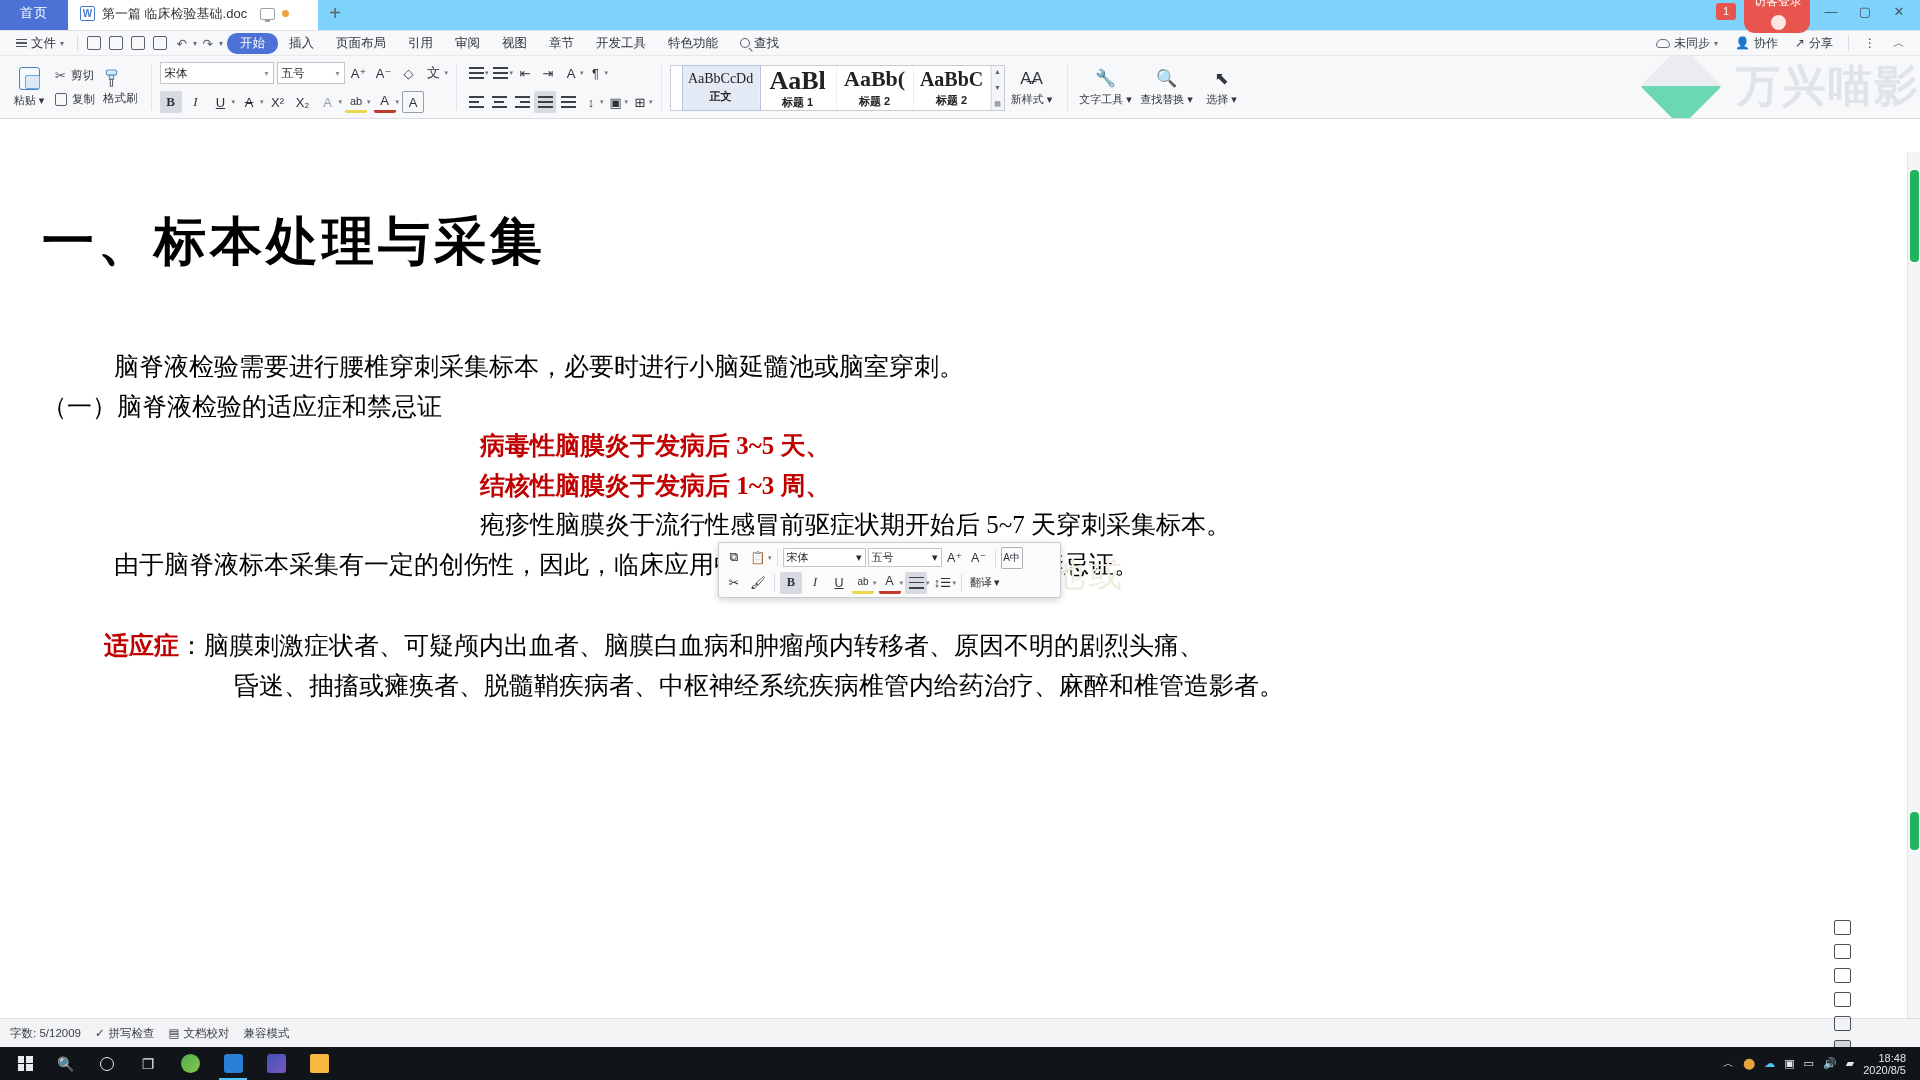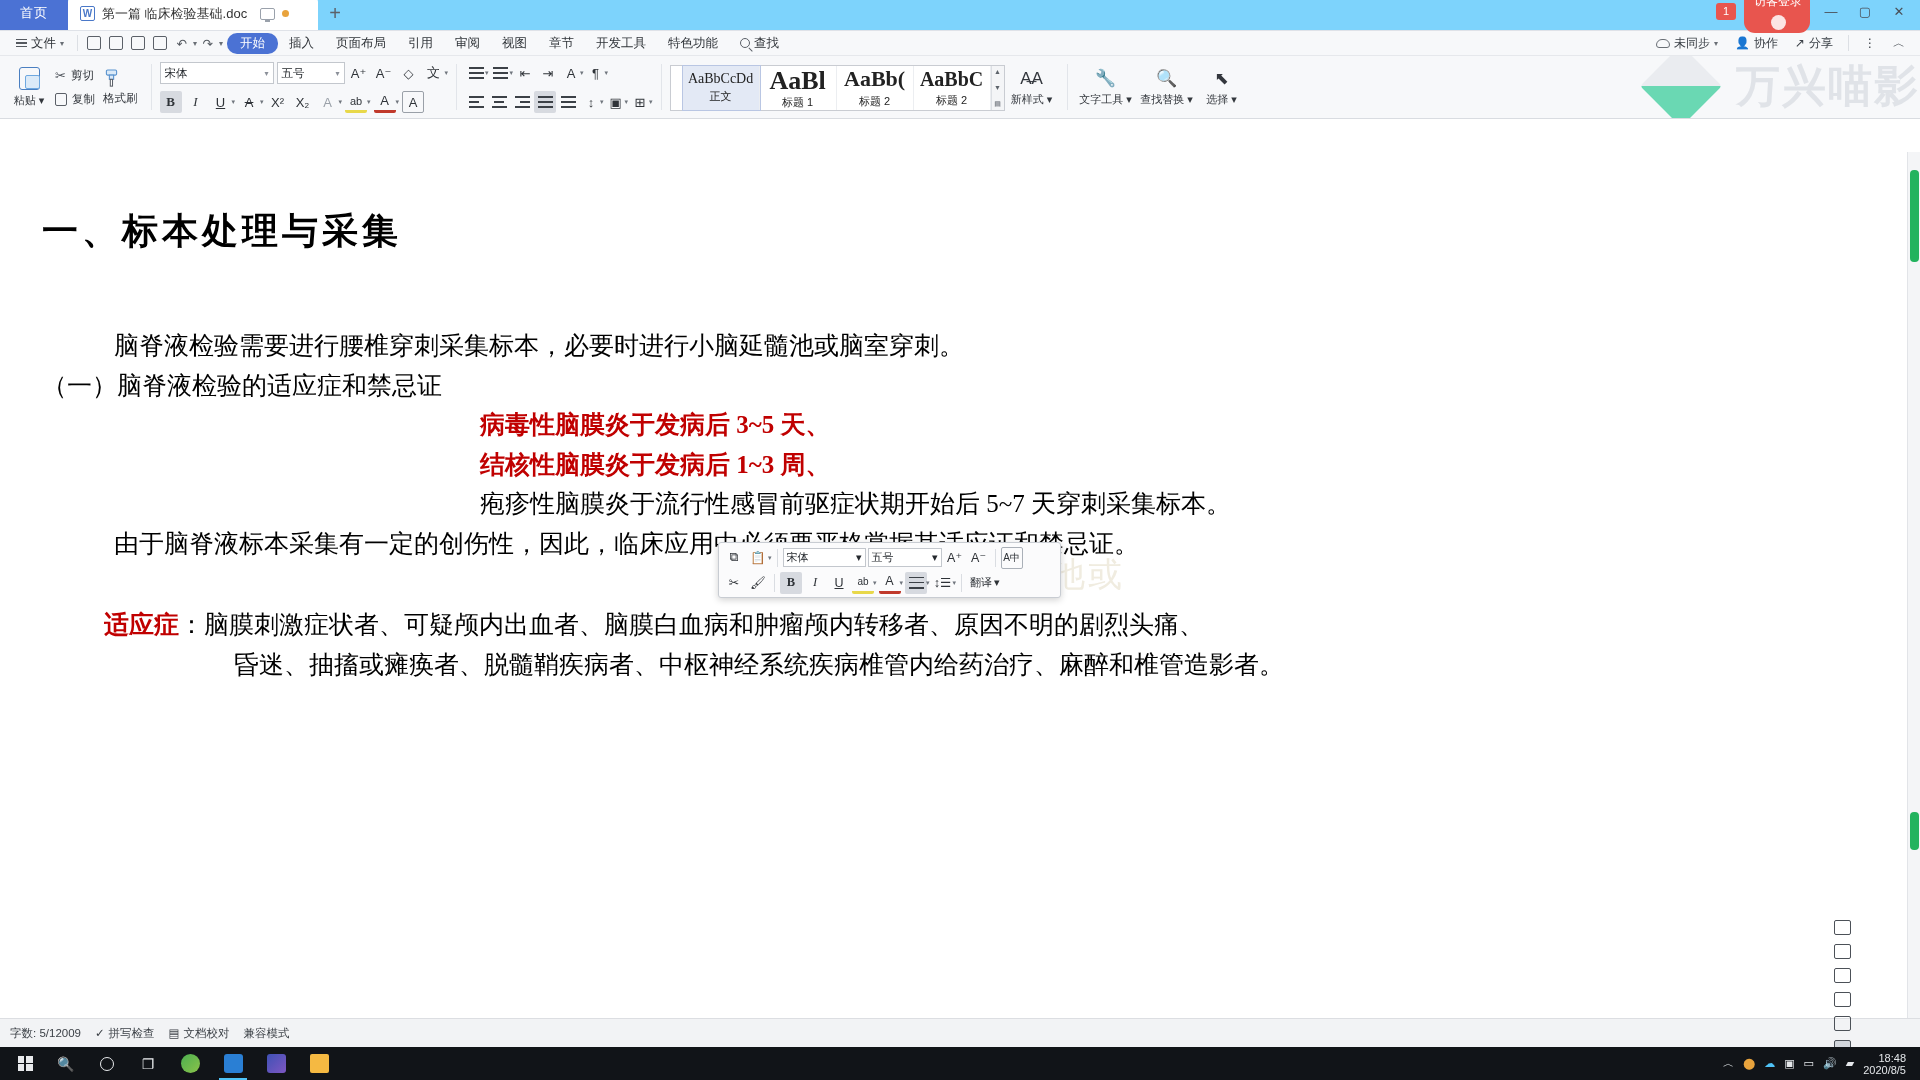--- a/index.html
+++ b/index.html
@@ -113,41 +113,41 @@
 
   .alignrow { display:flex; align-items:center; gap:1px; height:24px;}
   .alignico { width:15px;height:12px;display:flex;flex-direction:column;justify-content:space-between;}
   .alignico i{height:1.6px;background:#3c4147;display:block;}
 
   .stylebox { display:flex; align-items:stretch; border:1px solid #c9ccd2; background:#fff; height:46px;padding-left:12px; }
   .stylecell { width:77px; display:flex; flex-direction:column; align-items:center; justify-content:center;
                font-size:11px; color:#222; border-right:1px solid #eceef1; }
   .stylecell.sel { background:#e3e9f5; outline:1.5px solid #b9c6e3; }
   .stylecell .sp { font-family:"Liberation Serif", serif; overflow:hidden; white-space:nowrap; }
-  .stylecell .sn { font-size:11px; margin-top:2px; }
+  .stylecell .sn { font-size:11px; margin-top:2px;font-weight:bold; }
   .stylescroll { width:13px; display:flex;flex-direction:column;justify-content:space-between;
                  background:#f4f5f7; border-left:1px solid #dcdfe4; font-size:7px; color:#5d636b; align-items:center; padding:2px 0;}
 
   .watermark {
     position:absolute; right: 0px; top: -6px; width: 460px; height: 72px;
     display:flex; align-items:center; justify-content:flex-end; gap:0px;
     pointer-events:none; opacity: .92;
   }
   .wm-text { font-size: 44px; color:#dfe2e7; font-weight:bold; letter-spacing:2px; line-height:1;}
   .wm-diamond { width:58px;height:58px;background:linear-gradient(135deg,#e9ecf0 0 50%, #5fd6ae 50% 100%);
                 transform: rotate(45deg); margin-right: 26px; border-radius:4px; }
 
   
   .docarea {
     position:absolute; left:0; top:152px; right:0; bottom:62px; background:#fff; overflow:hidden;
   }
   .page { position:relative; padding: 40px 42px 0 42px; }
   .doc-title {
     font-family:"DejaVu Sans","Liberation Sans",sans-serif; font-weight:bold;
-    font-size: 36px; letter-spacing: 4px; color:#000; margin: 15px 0 0 0;
+    font-size: 52px; letter-spacing: 4px; color:#000; margin: 15px 0 0 0;
   }
   .p { font-family:"Liberation Serif","DejaVu Serif",serif; font-size:25px; color:#000; line-height: 1.58; white-space: pre; }
   .ind1 { padding-left: 72px; }
   .ind2 { padding-left: 438px; }
   .ind3 { padding-left: 62px; }
   .red { color:#c00000; font-weight:bold; }
   .hl { background:#c6c6c6; }
   .kw { color:#c00000; font-weight:bold; }
 
   

